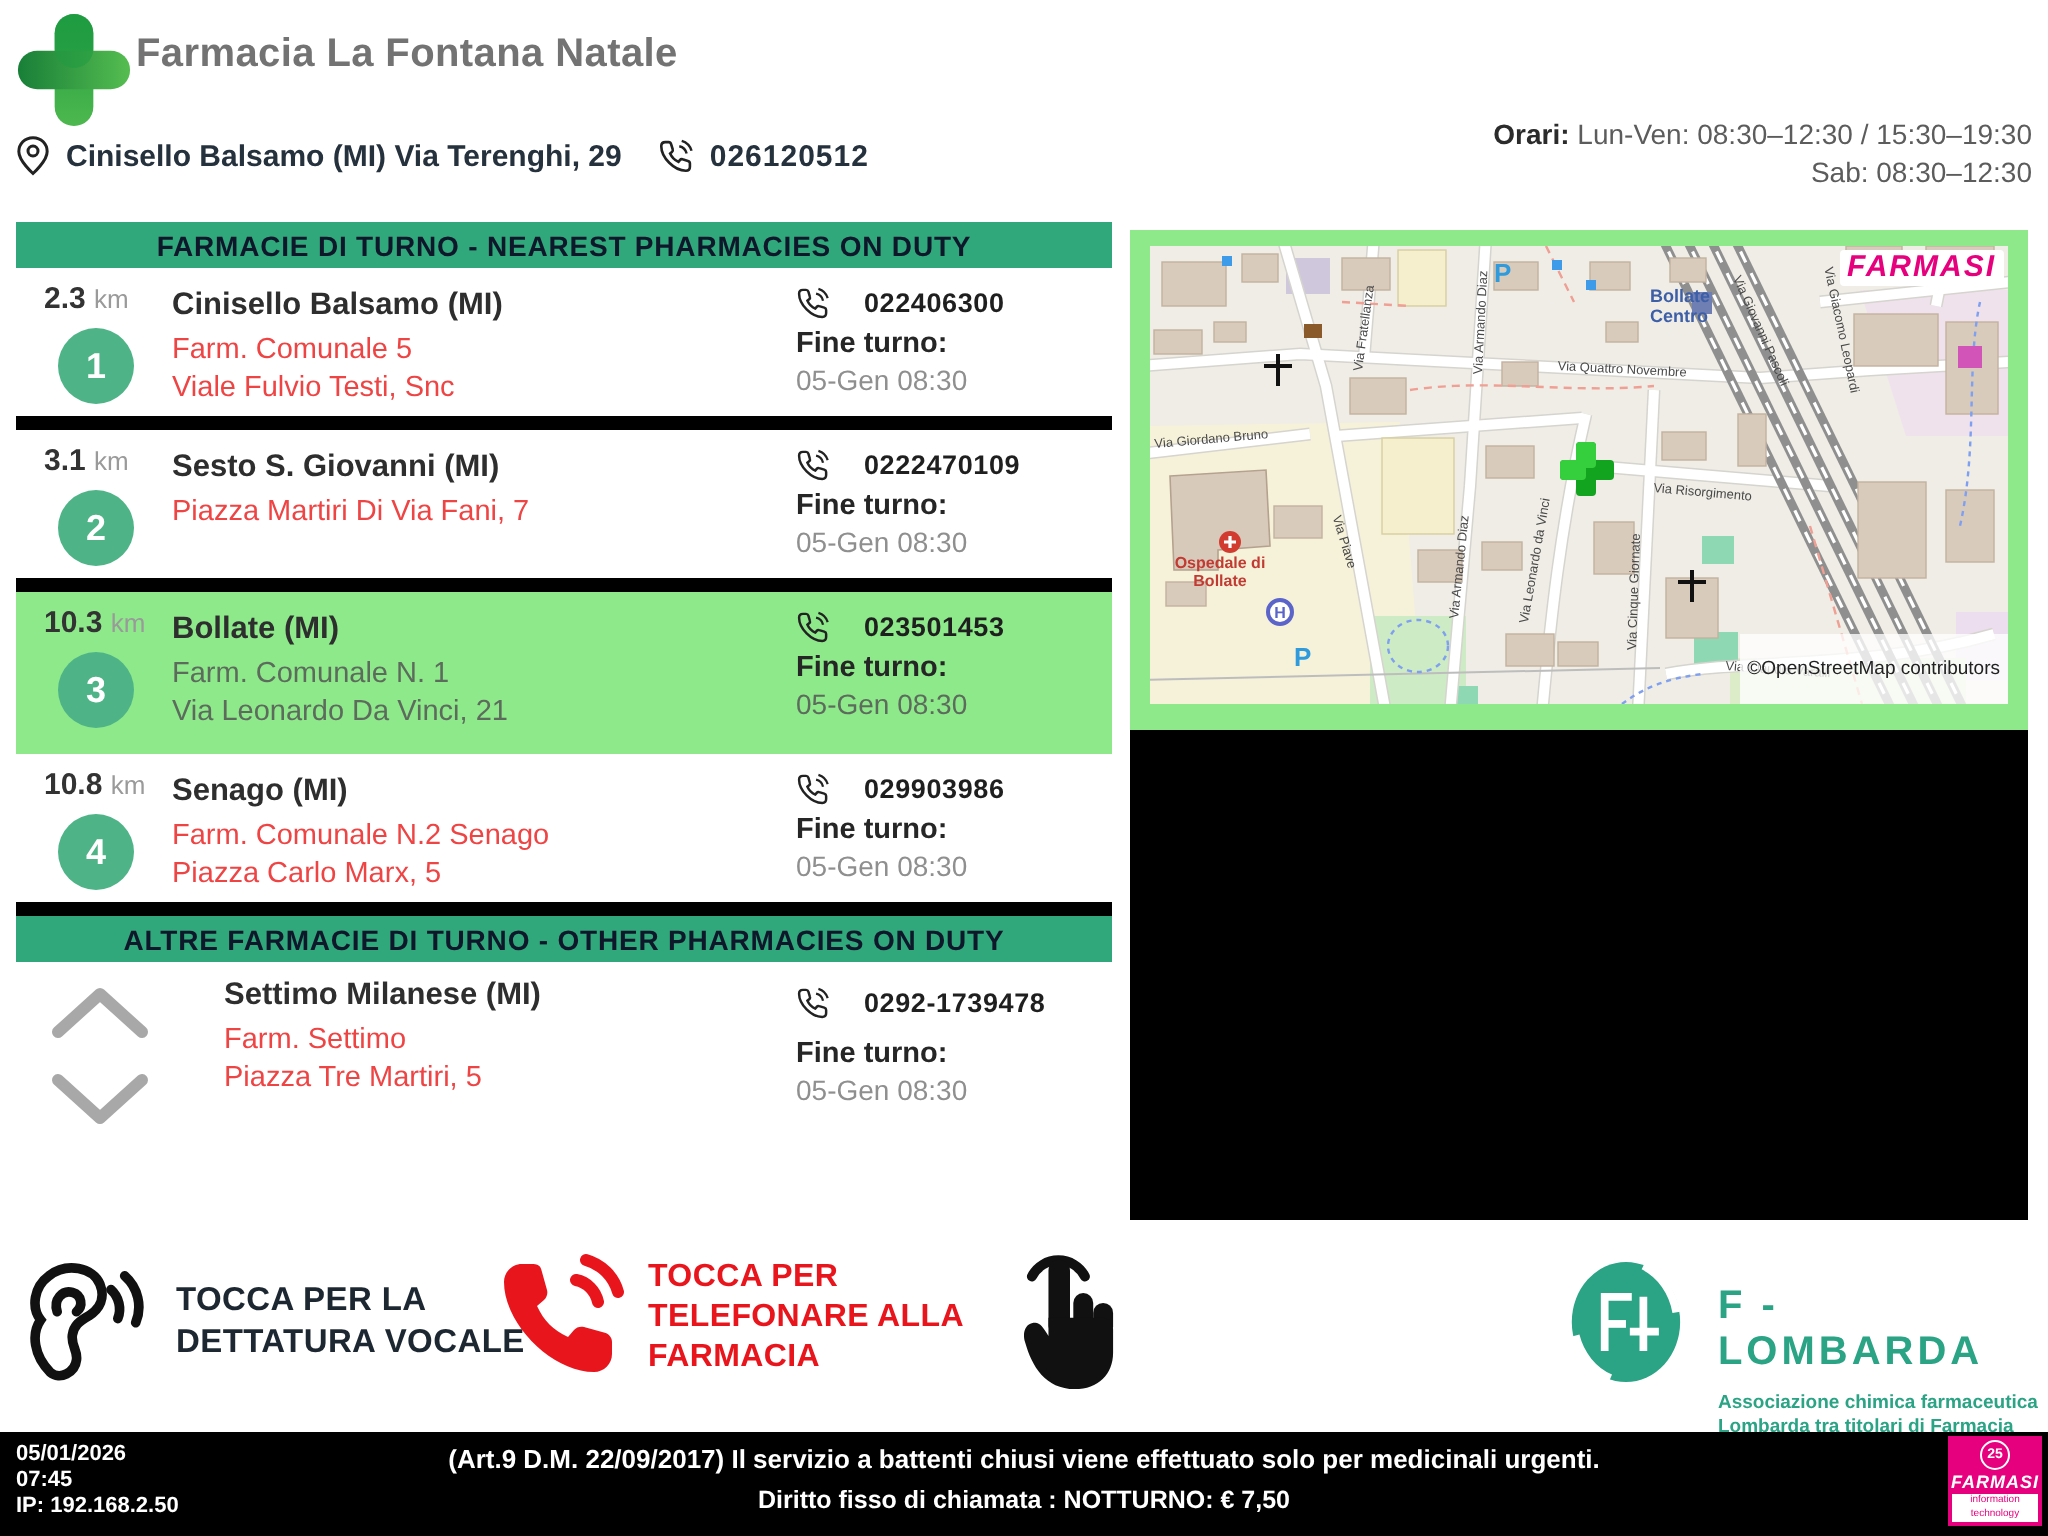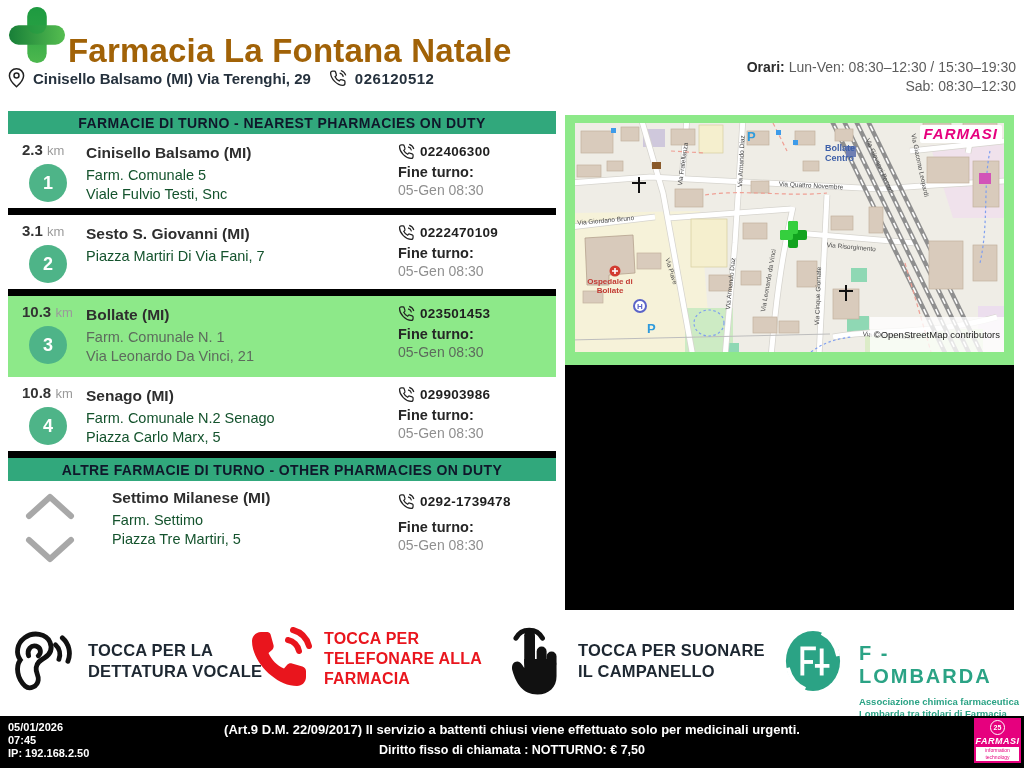--- a/index.html
+++ b/index.html
@@ -2,43 +2,43 @@
 <html><head>
 <meta charset="utf-8">
 <style>
   *{margin:0;padding:0;box-sizing:border-box}
   html,body{width:1024px;height:768px}
   body{font-family:"Liberation Sans",sans-serif;background:#fff;position:relative;overflow:hidden;color:#222}
 
   
   .header{position:absolute;left:0;top:0;width:1024px;height:108px;background:#fff}
   .logo{position:absolute;left:8px;top:6px;width:58px;height:58px}
-  .app-title{position:absolute;left:68px;top:32px;font-size:33px;font-weight:700;color:#a16207;letter-spacing:.2px}
+  .app-title{position:absolute;left:68px;top:16px;font-size:20px;font-weight:700;color:#737373;letter-spacing:.2px}
   .addr-row{position:absolute;left:8px;top:68px;display:flex;align-items:center;gap:8px}
   .addr-text{font-size:15px;font-weight:700;color:#25313d}
   .phone-text{font-size:15px;font-weight:700;color:#25313d;letter-spacing:.5px}
   .hours{position:absolute;right:8px;top:58px;text-align:right;font-size:14px;color:#5c5c5c;line-height:19px}
   .hours b{color:#2b2b2b}
 
   
   .left-col{position:absolute;left:8px;top:111px;width:548px}
   .banner{height:23px;background:#31a87c;display:flex;align-items:center;justify-content:center;
           font-size:14px;font-weight:700;color:#0f172a;letter-spacing:.4px}
   .ph-row{position:relative;height:81px;border-bottom:7px solid #000000;background:#fff}
   .ph-row.highlighted{background:#8de989;border-bottom-color:#8de989}
   .dist{position:absolute;left:14px;top:7px;font-size:15px;font-weight:700;color:#333}
   .dist .unit{font-size:13px;font-weight:400;color:#9a9a9a}
   .rank-circle{position:absolute;left:21px;top:30px;width:38px;height:38px;border-radius:50%;
                background:#4eb488;color:#fff;font-size:18px;font-weight:700;
                display:flex;align-items:center;justify-content:center}
   .ph-info{position:absolute;left:78px;top:10px}
   .ph-city{font-size:15.5px;font-weight:700;color:#2e2e2e;margin-bottom:4px}
-  .ph-name,.ph-addr{font-size:14.5px;color:#14532d;line-height:19px}
+  .ph-name,.ph-addr{font-size:14.5px;color:#ef4444;line-height:19px}
   .ph-right{position:absolute;left:390px;top:9px;width:155px}
-  .ph-phone{display:flex;align-items:center;gap:5px;font-size:13.5px;font-weight:600;color:#1f1f1f;letter-spacing:.3px}
+  .ph-phone{display:flex;align-items:center;gap:17px;font-size:13.5px;font-weight:600;color:#1f1f1f;letter-spacing:.3px}
   .fine-label{font-size:14.5px;font-weight:700;color:#262626;margin-top:4px}
   .fine-val{font-size:14px;color:#8f8f8f;margin-top:2px}
   .ph-row.highlighted .ph-name,.ph-row.highlighted .ph-addr,.ph-row.highlighted .fine-val{color:#5d6b5d}
 
   .other-wrap{position:relative;height:112px;background:#fff}
   .chev{position:absolute;left:16px;width:52px;height:30px;cursor:pointer}
   .chev svg{width:52px;height:30px}
   .other-info{position:absolute;left:104px;top:8px}
   .other-right{position:absolute;left:390px;top:12px;width:160px}
   .other-right .fine-label{margin-top:9px}
@@ -418,24 +418,20 @@
 </div>
 
 <div class="action" style="left:506px;top:620px">
   <svg width="58" height="82" viewBox="0 0 70 95">
     <path d="M12,20 A18,18 0 0 1 44,20" fill="none" stroke="#111" stroke-width="6" stroke-linecap="round"></path>
     <rect x="22" y="10" width="13" height="46" rx="6.5" fill="#111"></rect>
     <rect x="37" y="30" width="12" height="24" rx="6" fill="#111"></rect>
     <rect x="49" y="36" width="12" height="20" rx="6" fill="#111"></rect>
     <path d="M14,48 C8,48 6,54 8,60 C12,74 20,88 38,88 C52,88 61,79 61,66 L61,52 C61,48 58,45 54,45 L22,45 L22,56 C19,51 17,48 14,48 Z" fill="#111"></path>
   </svg>
-  <div class="action-label" style="margin-left:14px">
-    <div>TOCCA PER SUONARE</div>
-    <div>IL CAMPANELLO</div>
-  </div>
 </div>
 
 <div class="partner">
   <svg width="62" height="70" viewBox="0 0 62 70">
     <ellipse cx="31" cy="35" rx="28" ry="31" fill="#2ba385"></ellipse>
     <path d="M40,6 A30,33 0 0 1 57,30" stroke="#fff" stroke-width="4" fill="none"></path>
     <path d="M5,42 A30,33 0 0 0 23,64" stroke="#fff" stroke-width="4" fill="none"></path>
     <g fill="none" stroke="#fff" stroke-width="4">
       <path d="M20,50 L20,22 L34,22"></path>
       <path d="M20,36 L31,36"></path>

